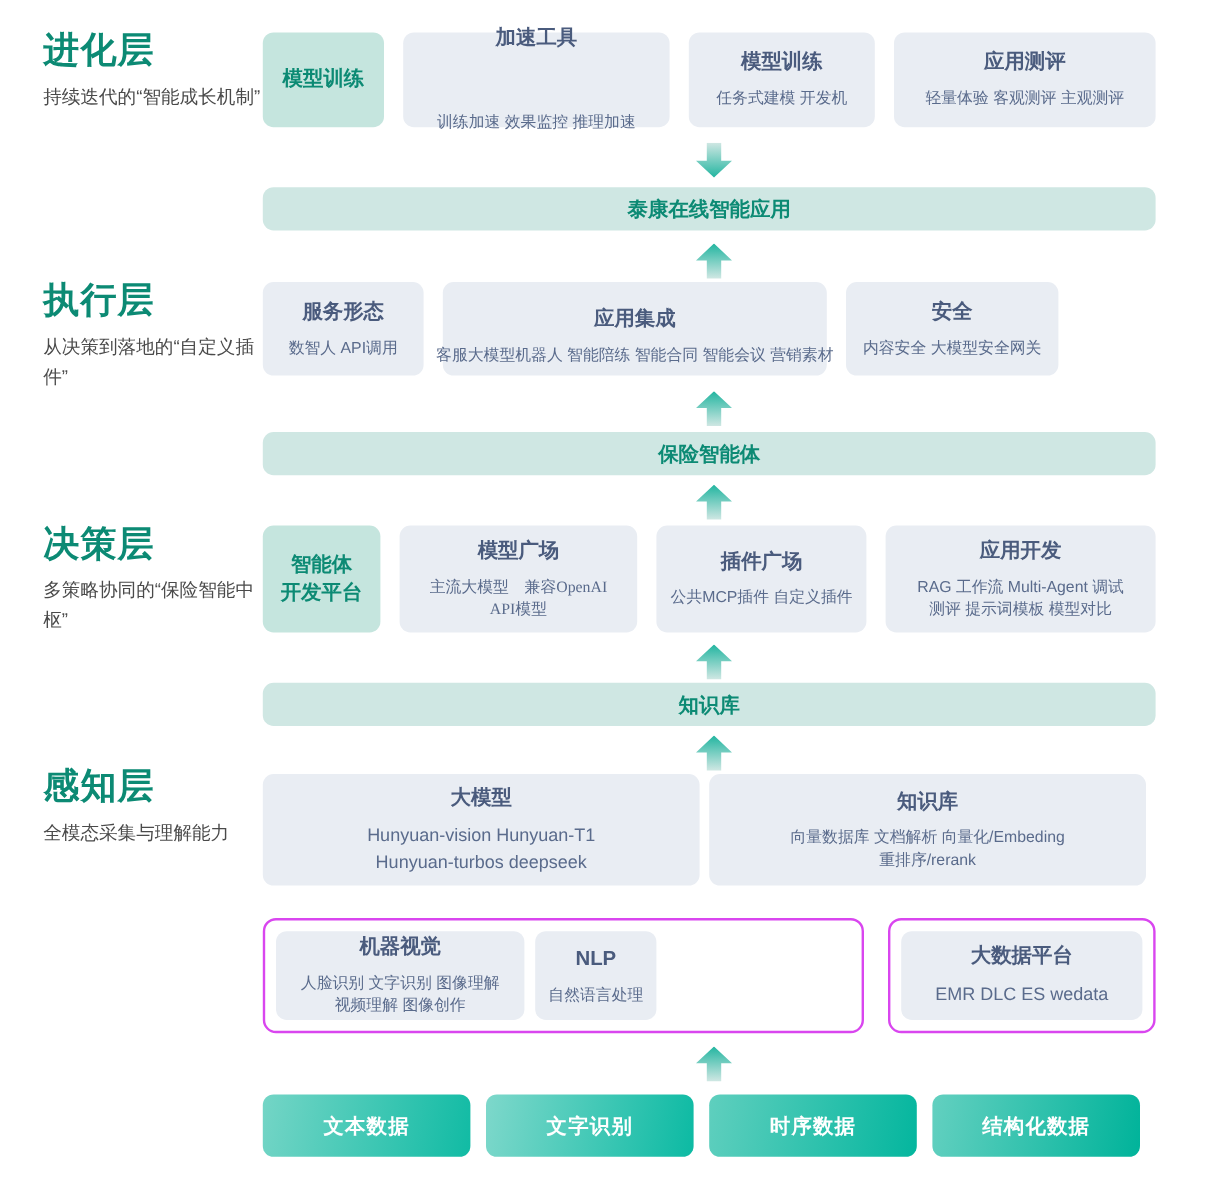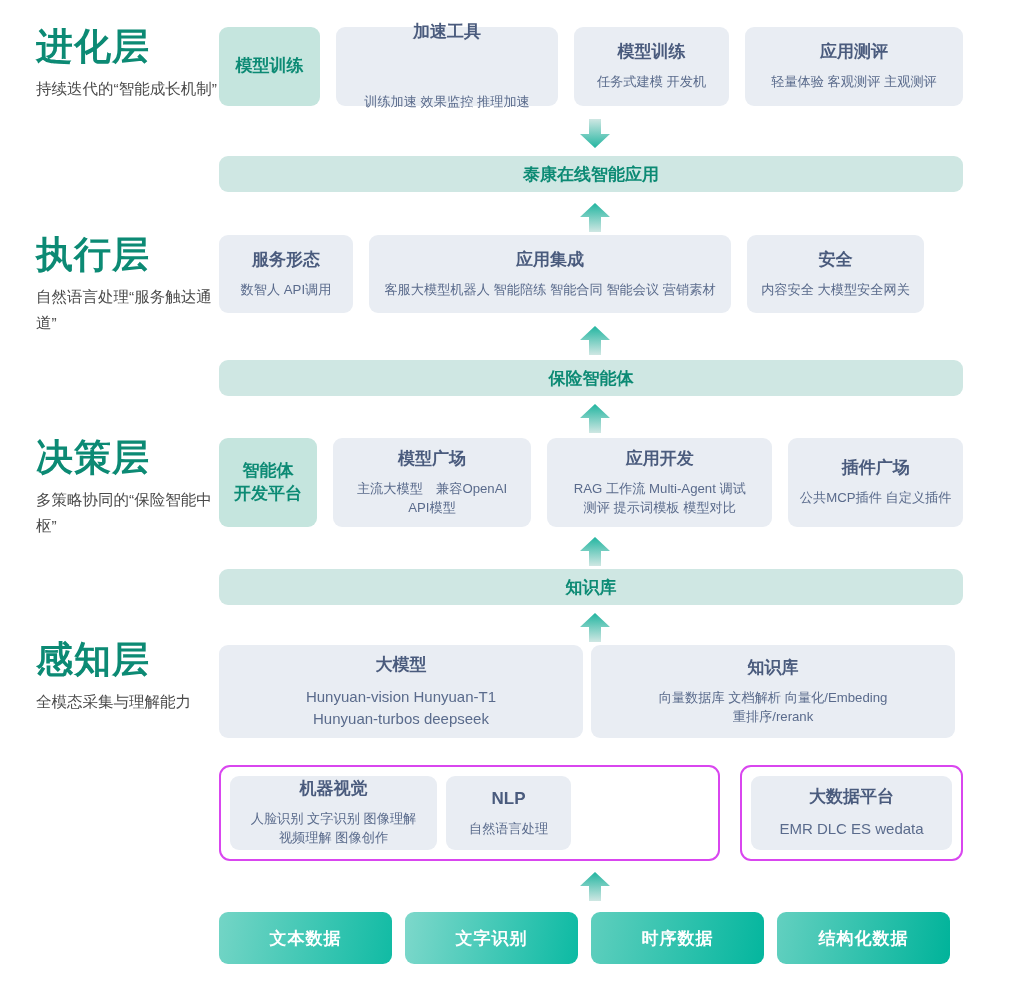--- a/index.html
+++ b/index.html
@@ -11,21 +11,21 @@
   }
   #page {
     position: relative;
     width: 1019px; height: 988px;
     background: #ffffff;
   }
 
   
   .layer-label { position: absolute; left: 36px; width: 182px; }
   .layer-title {
-    font-size: 37px; font-weight: bold; color: #0c8a74;
+    font-size: 30px; font-weight: bold; color: #0c8a74;
     letter-spacing: 1px; line-height: 1.12; white-space: nowrap;
   }
   .layer-sub {
     margin-top: 9px;
     font-size: 15.5px; color: #4a4a4a; line-height: 1.62;
   }
 
   
   .row { position: absolute; display: flex; align-items: stretch; }
 
@@ -135,29 +135,29 @@
           <stop offset="0%" stop-color="#22b5a0"></stop>
             <stop offset="100%" stop-color="#cfe7e3"></stop>
         </linearGradient>
       </defs>
       <path d="M17 0 L32 14 H23 V29 H11 V14 H2 Z" fill="url(#gUp1)"></path>
     </svg>
   </div>
 
   <div class="layer-label" style="top:234px;">
     <div class="layer-title">执行层</div>
-    <div class="layer-sub">自然语言处理“服务触达通道”</div>
+    <div class="layer-sub">从决策到落地的“自定义插件”</div>
   </div>
 
   <div class="row" style="left:219px; top:235px; width:744px; height:78px; gap:16px;">
     <div class="box" style="width:134px;">
       <div class="box-title">服务形态</div>
       <div class="box-items">数智人 API调用</div>
     </div>
-    <div class="box" style="width:362px;">
+    <div class="box" style="width:320px;justify-content:flex-end;">
       <div class="box-title">应用集成</div>
       <div class="box-items">客服大模型机器人 智能陪练 智能合同 智能会议 营销素材</div>
     </div>
     <div class="box" style="width:177px;">
       <div class="box-title">安全</div>
       <div class="box-items">内容安全 大模型安全网关</div>
     </div>
   </div>
 
   <div class="arrow" style="left:578px; top:326px;">
@@ -191,33 +191,33 @@
   <div class="layer-label" style="top:437px;">
     <div class="layer-title">决策层</div>
     <div class="layer-sub">多策略协同的“保险智能中枢”</div>
   </div>
 
   <div class="row" style="left:219px; top:438px; width:744px; height:89px; gap:16px;">
     <div class="box accent" style="width:102px;">
       <div class="box-title" style="white-space:pre-line;">智能体
 开发平台</div>
     </div>
-    <div class="box" style="width:208px;">
+    <div class="box" style="width:208px;font-family:Liberation Serif, serif;">
       <div class="box-title">模型广场</div>
       <div class="box-items wrap" style="white-space:pre-line;">主流大模型　兼容OpenAI
 API模型</div>
+    </div>
+    <div class="box" style="width:183px;">
+      <div class="box-title">插件广场</div>
+      <div class="box-items">公共MCP插件 自定义插件</div>
     </div>
     <div class="box" style="width:236px;">
       <div class="box-title">应用开发</div>
       <div class="box-items wrap" style="white-space:pre-line;">RAG 工作流 Multi-Agent 调试
 测评 提示词模板 模型对比</div>
-    </div>
-    <div class="box" style="width:183px;">
-      <div class="box-title">插件广场</div>
-      <div class="box-items">公共MCP插件 自定义插件</div>
     </div>
   </div>
 
   <div class="arrow" style="left:578px; top:537px;">
     <svg width="34" height="30" viewBox="0 0 34 30">
       <defs>
         <linearGradient id="gUp4" x1="0" y1="0" x2="0" y2="1">
           <stop offset="0%" stop-color="#22b5a0"></stop>
             <stop offset="100%" stop-color="#cfe7e3"></stop>
         </linearGradient>
@@ -259,21 +259,21 @@
 重排序/rerank</div>
     </div>
   </div>
 
   <div class="card" style="left:219px; top:765px; width:501px; height:96px;">
     <div class="box" style="width:207px;">
       <div class="box-title">机器视觉</div>
       <div class="box-items wrap" style="white-space:pre-line;">人脸识别 文字识别 图像理解
 视频理解 图像创作</div>
     </div>
-    <div class="box" style="width:125px;">
+    <div class="box" style="width:101px;">
       <div class="box-title">NLP</div>
       <div class="box-items">自然语言处理</div>
     </div>
   </div>
 
   <div class="card" style="left:740px; top:765px; width:223px; height:96px; justify-content:center;">
     <div class="box" style="width:100%;">
       <div class="box-title">大数据平台</div>
       <div class="box-items" style="font-size:15px;">EMR DLC ES wedata</div>
     </div>

